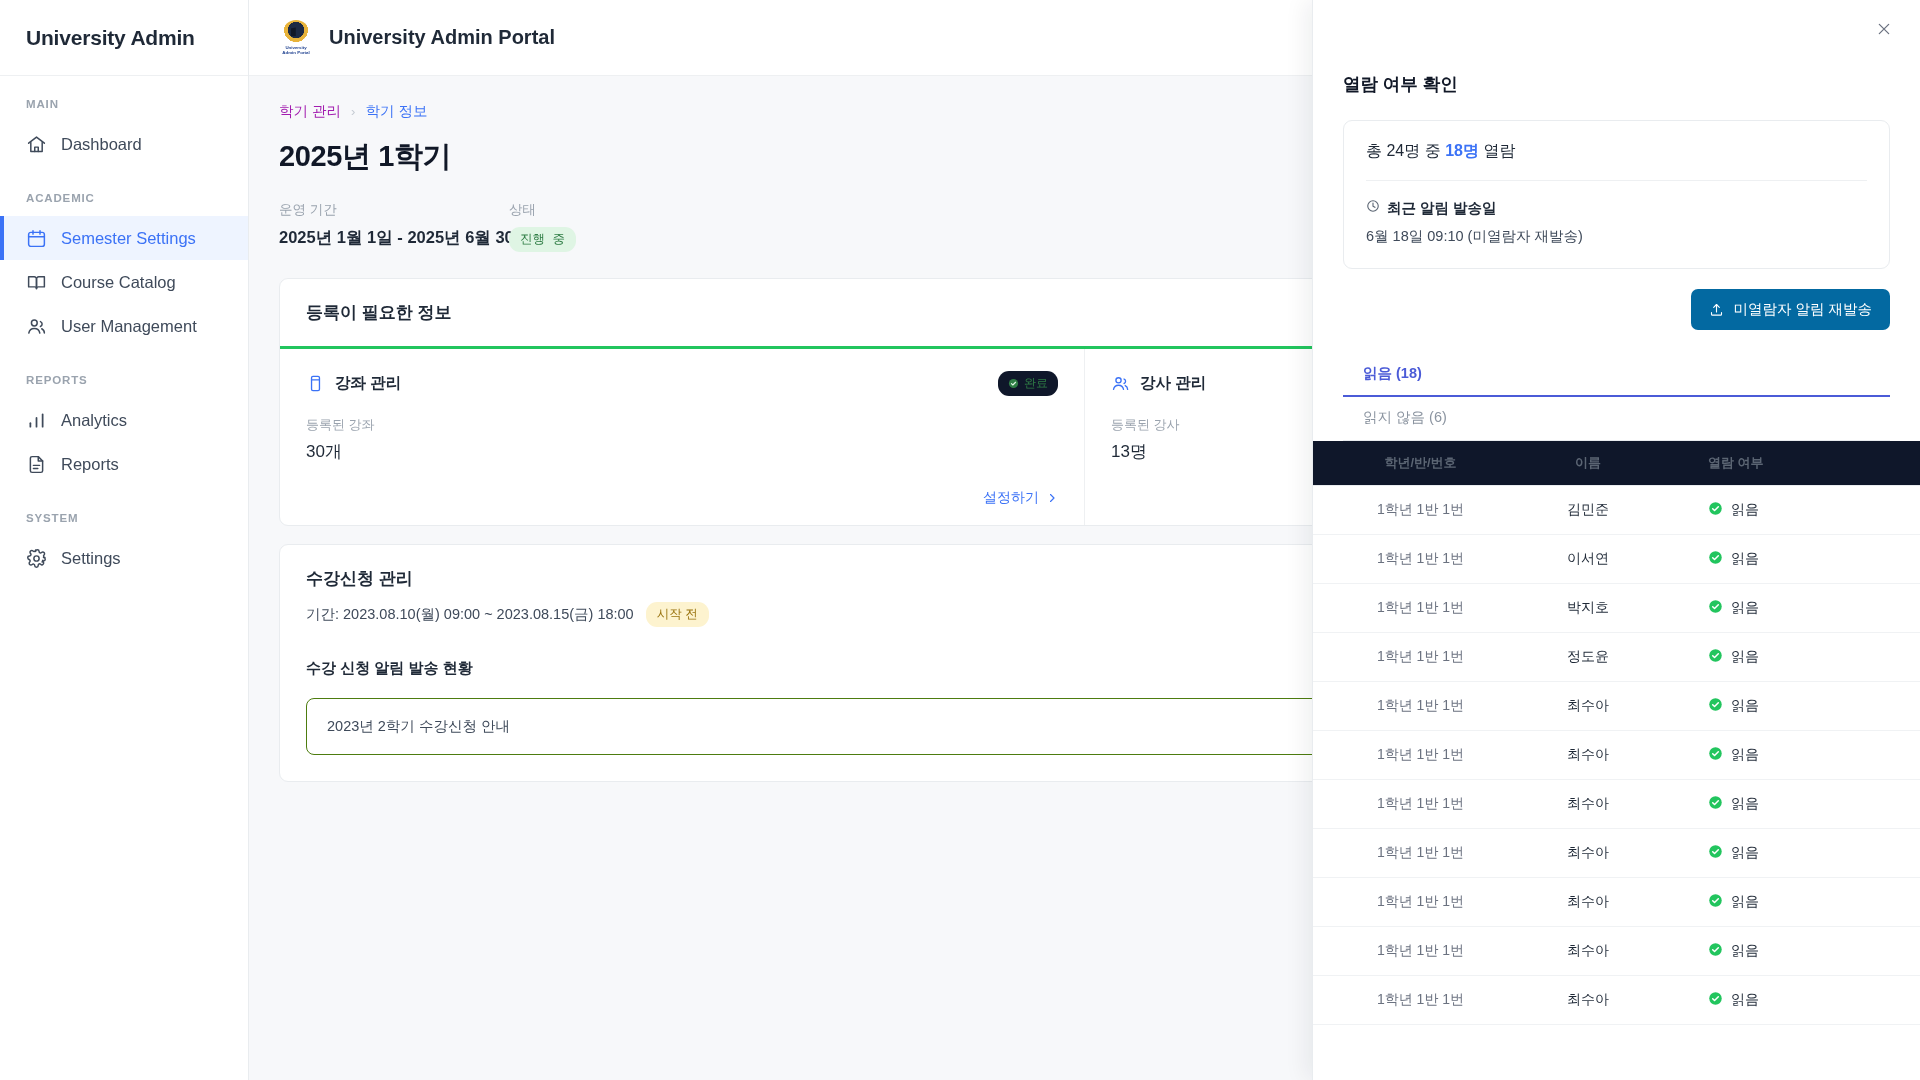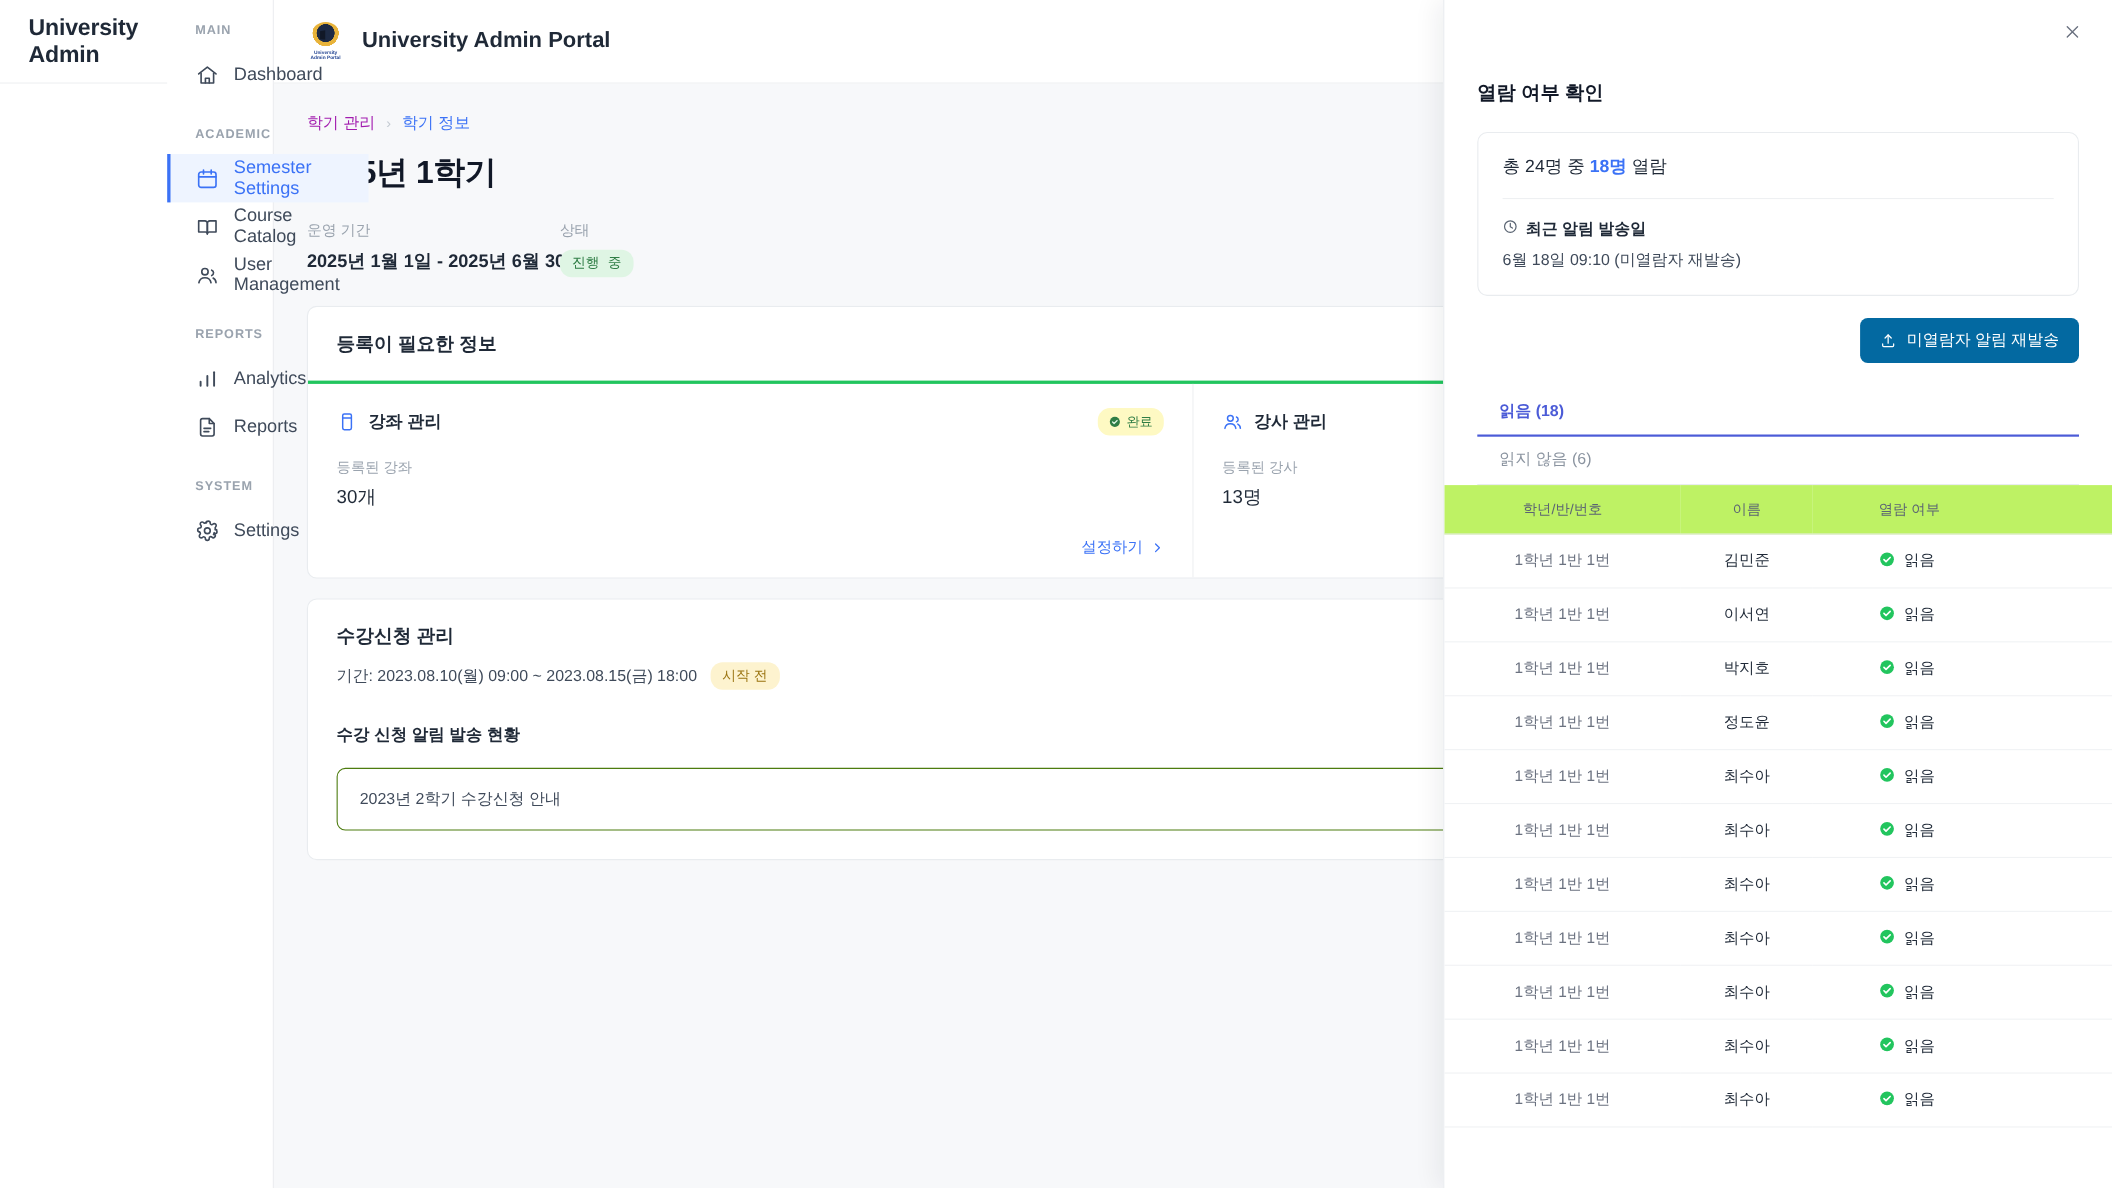--- a/index.html
+++ b/index.html
@@ -8,21 +8,21 @@
     font-family:"Liberation Sans","DejaVu Sans",sans-serif;
     background:#ffffff; overflow:hidden;
     -webkit-font-smoothing:antialiased;
   }
   .app { position:relative; width:1920px; height:1080px; display:flex; }
 
   
   .sidebar {
     width:249px; height:1080px; background:#ffffff;
     border-right:1px solid #e9ecef; flex:0 0 249px;
-    display:flex; flex-direction:row;
+    display:flex; flex-direction:column;
   }
   .sidebar-brand {
     height:76px; display:flex; align-items:center;
     padding:0 26px; border-bottom:1px solid #eef0f2;
   }
   .sidebar-brand-title { font-size:21px; font-weight:700; color:#1f2937; letter-spacing:-.2px; }
   .nav { padding-top:22px; }
   .nav-group-label {
     font-size:11.5px; font-weight:600; color:#9aa3ae;
     letter-spacing:.85px; padding:0 26px; margin-bottom:12px;
@@ -95,21 +95,21 @@
   .split { display:flex; }
   .split-col { flex:1 1 0; padding:22px 26px 18px 26px; min-width:0; }
   .split-col + .split-col { border-left:1px solid #eef0f2; }
   .col-head { display:flex; align-items:center; justify-content:space-between; }
   .col-head-left { display:flex; align-items:center; gap:10px; }
   .col-icon { width:19px; height:19px; color:#3b72f6; display:flex; }
   .col-icon svg { width:19px; height:19px; }
   .col-name { font-size:15.5px; font-weight:700; color:#1f2937; }
   .badge-done {
     display:inline-flex; align-items:center; gap:5px;
-    background:#fef9c3; color:#2f7d45; border-radius:11px;
+    background:#0f172a; color:#2f7d45; border-radius:11px;
     padding:4px 10px; font-size:12px; font-weight:500;
   }
   .badge-done svg { width:11px; height:11px; }
   .col-sub { font-size:13px; color:#9aa3ae; margin-top:20px; }
   .col-count { font-size:17px; font-weight:500; color:#1f2937; margin-top:6px; }
   .col-link {
     display:flex; align-items:center; justify-content:flex-end; gap:7px;
     margin-top:26px; color:#3b72f6; font-size:14px; cursor:pointer;
   }
   .col-link svg { width:12px; height:12px; }
@@ -160,21 +160,21 @@
   .tabs { display:flex; gap:0; margin:22px 30px 0 30px; border-bottom:1px solid #e9ecef;flex-direction:column; }
   .tab {
     padding:12px 20px; font-size:14.5px; color:#8b94a0; cursor:pointer;
     border-bottom:2.5px solid transparent; margin-bottom:-1px;
   }
   .tab.active { color:#4b5bd7; font-weight:600; border-bottom-color:#4b5bd7; }
 
   .table-wrap { flex:1 1 auto; overflow:hidden; }
   table.read-table { width:100%; border-collapse:collapse; table-layout:fixed; }
   .read-table thead th {
-    background:#bef264; font-size:13px; font-weight:400; color:#5b6573;
+    background:#0f172a; font-size:13px; font-weight:700; color:#5b6573;
     padding:13px 0; text-align:center; border-bottom:1px solid #e9ecef;
   }
   .read-table th.c1, .read-table td.c1 { width:215px; }
   .read-table th.c2, .read-table td.c2 { width:120px; }
   .read-table th.c3, .read-table td.c3 { width:auto; text-align:left; padding-left:60px; }
   .read-table thead th.c3 { text-align:left; padding-left:60px; }
   .read-table tbody td {
     padding:15px 0; font-size:14px; text-align:center;
     border-bottom:1px solid #f0f2f4;
   }

